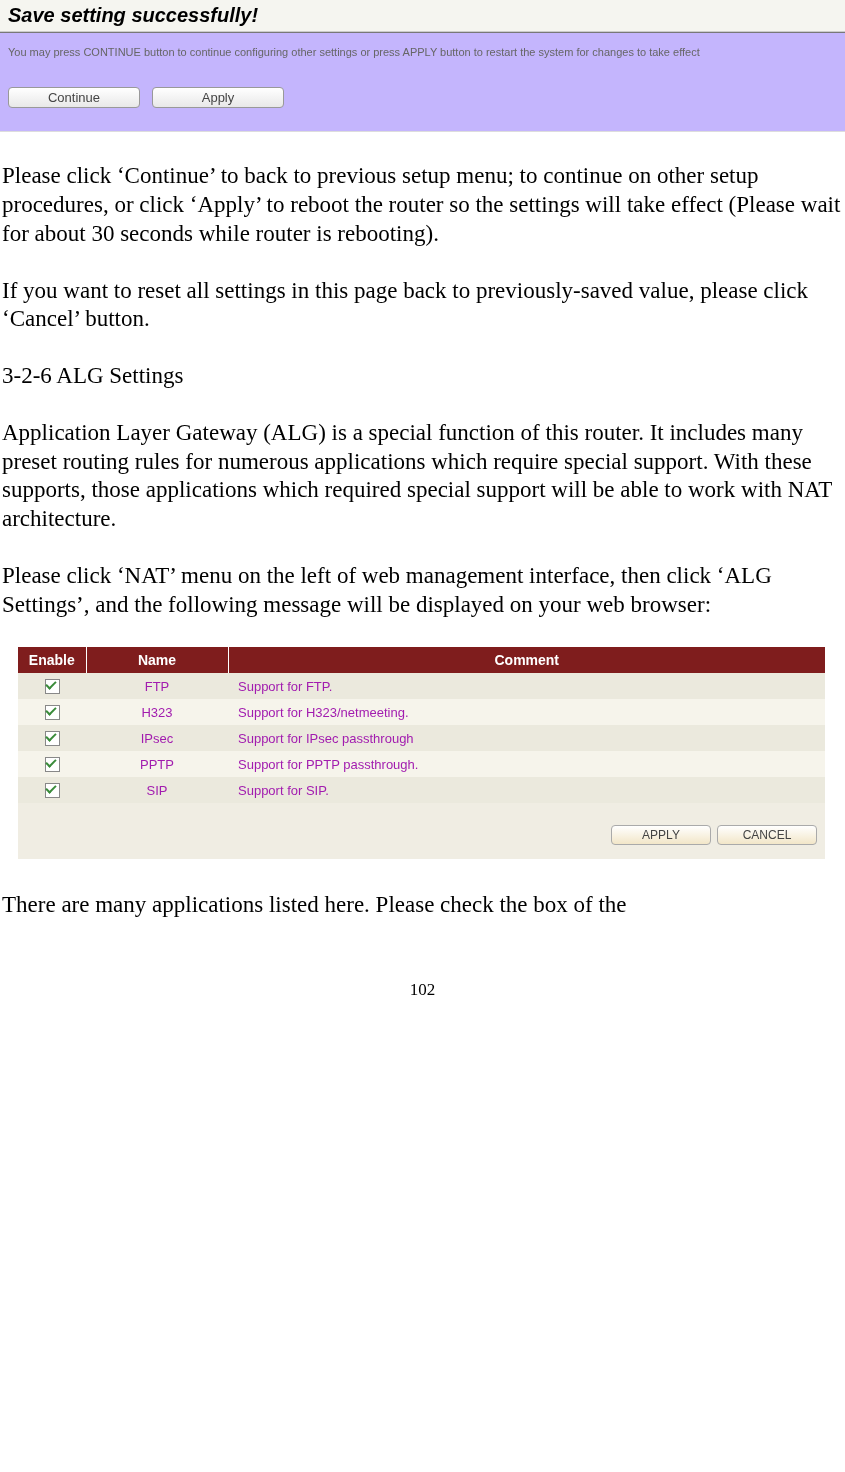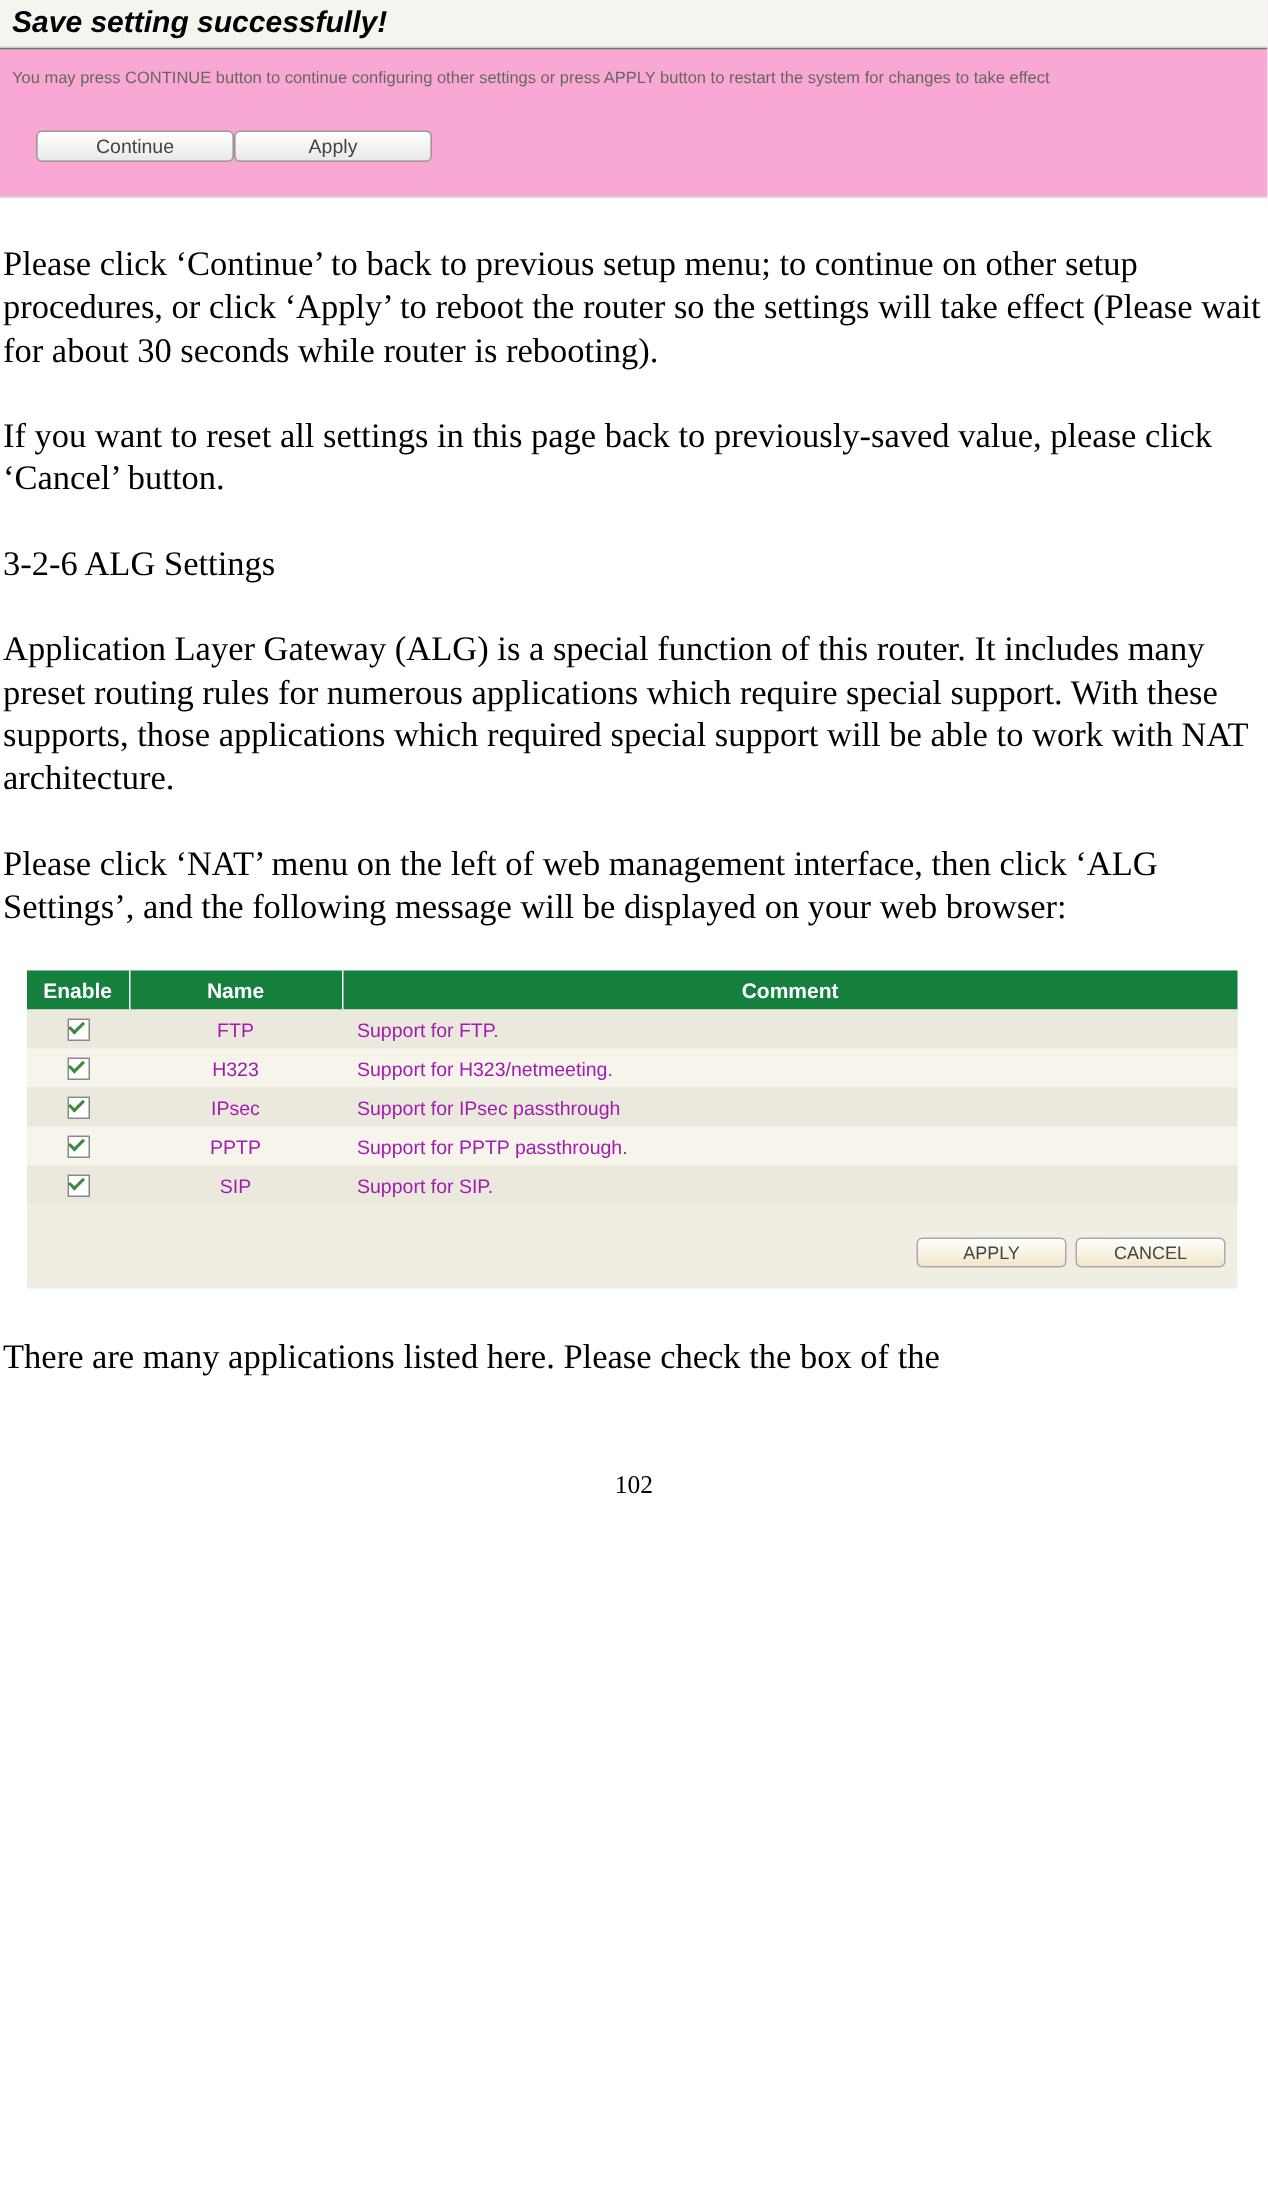--- a/index.html
+++ b/index.html
@@ -5,21 +5,21 @@
     body {
       margin: 0;
       padding: 0;
       font-family: "Times New Roman", serif;
       font-size: 23px;
       color: #000;
       width: 845px;
       background: #fff;
     }
     .screenshot-dialog {
-      background: #f9a8d4;
+      background: #c4b5fd;
       padding: 0 0 15px 0;
       margin: 0;
       border-bottom: 1px solid #ddd;
     }
     .dialog-title {
       font-family: Arial, sans-serif;
       font-weight: bold;
       font-style: italic;
       font-size: 20px;
       padding: 4px 8px;
@@ -28,22 +28,23 @@
       color: #000;
     }
     .dialog-text {
       font-family: Arial, sans-serif;
       font-size: 11px;
       color: #666;
       padding: 12px 8px 8px 8px;
       line-height: 1.3;
     }
     .dialog-buttons {
-      padding: 20px 8px 8px 24px;
+      padding: 20px 8px 8px 8px;
       display: flex;
+      gap: 12px;
     }
     .dialog-button {
       font-family: Arial, sans-serif;
       font-size: 13px;
       color: #444;
       background: linear-gradient(#ffffff, #e8e8e8);
       border: 1px solid #999;
       border-radius: 4px;
       padding: 2px 0;
       width: 130px;
@@ -64,21 +65,21 @@
       background: #f0ede3;
       margin: 8px 0 0 18px;
       width: 807px;
       font-family: Arial, sans-serif;
     }
     .alg-table {
       width: 100%;
       border-collapse: collapse;
     }
     .alg-table th {
-      background: #15803d;
+      background: #7f1d1d;
       color: #fff;
       font-family: Arial, sans-serif;
       font-weight: bold;
       font-size: 14px;
       text-align: center;
       padding: 5px 4px;
       border-right: 1px solid #fff;
     }
     .alg-table th:last-child {
       border-right: none;

